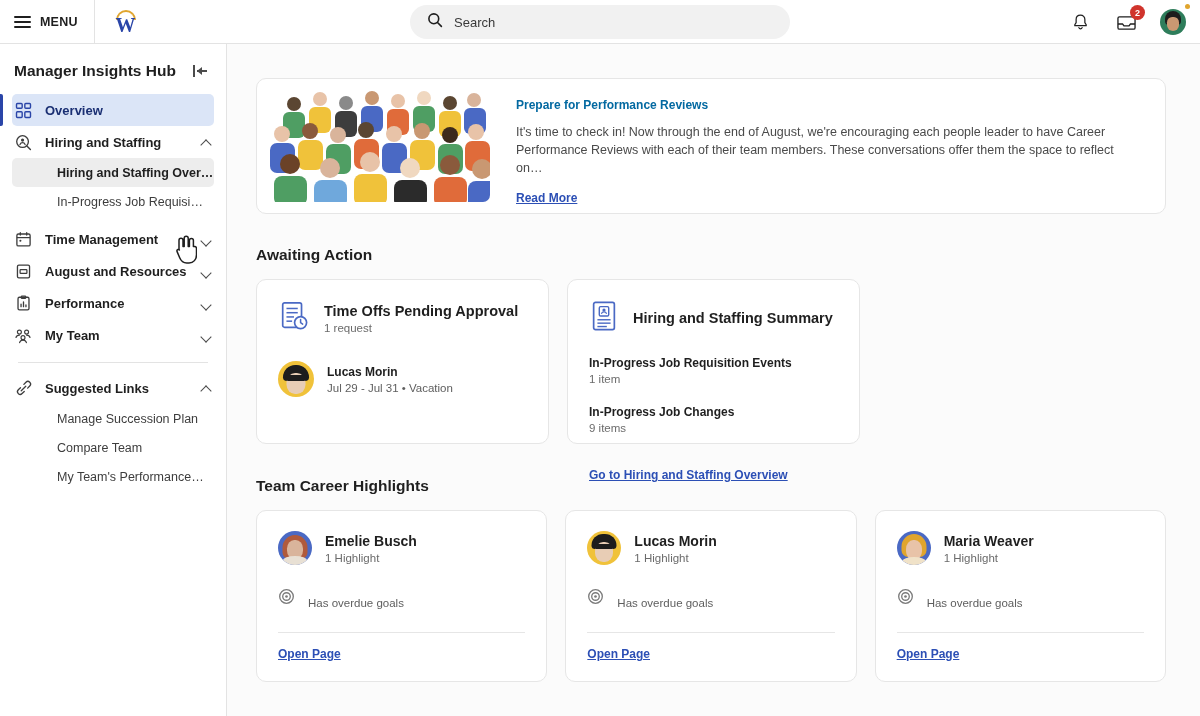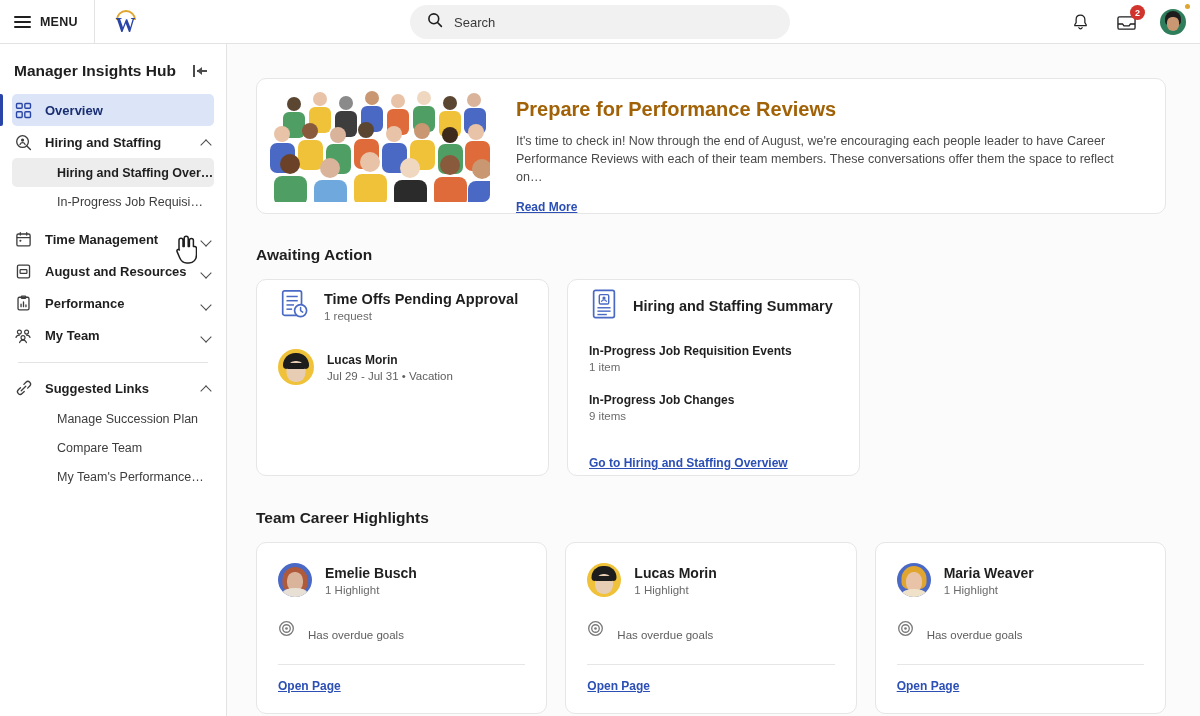--- a/index.html
+++ b/index.html
@@ -147,33 +147,33 @@
   }
 
   
   .hero { display: flex; height: 136px; overflow: hidden; margin-bottom: 32px; }
   .hero-img {
     width: 222px; flex-shrink: 0; margin: 11px 0 11px 11px;
     border-radius: 7px; overflow: hidden; background: #fff;
     position: relative;
   }
   .hero-txt { padding: 19px 26px 0 26px; flex: 1; min-width: 0; }
-  .hero-h { font-size: 20px; font-weight: bold; color: #a16207; margin-bottom: 11px; }
+  .hero-h { font-size: 12px; font-weight: bold; color: #0369a1; margin-bottom: 11px; }
   .hero-p { font-size: 12.5px; line-height: 18px; color: #4a4a4a; max-width: 600px; }
   .link {
     font-size: 12px; font-weight: bold; color: #2c4fb5;
     text-decoration: underline; cursor: pointer; display: inline-block;
   }
   .hero-link { margin-top: 14px; }
 
   .section-h { font-size: 15.5px; font-weight: bold; color: #1f1f1f; margin-bottom: 15px; }
 
   
   .aa-row { display: flex; gap: 18px; margin-bottom: 33px; }
-  .aa-card { width: 293px; height: 197px; padding: 8px 21px; display: flex; flex-direction: column; }
+  .aa-card { width: 293px; height: 165px; padding: 20px 21px; display: flex; flex-direction: column; }
   .aa-head { display: flex; align-items: center; gap: 14px; }
   .aa-title { font-size: 14.5px; font-weight: bold; color: #1f1f1f; }
   .aa-sub { font-size: 11.5px; color: #6b6b6b; margin-top: 3px; }
   .aa-person { display: flex; align-items: center; gap: 13px; margin-top: 25px; }
   .aa-pname { font-size: 12px; font-weight: bold; color: #1f1f1f; }
   .aa-pmeta { font-size: 11.5px; color: #5e5e5e; margin-top: 3px; }
 
   .kv { margin-top: 20px; }
   .kv-k { font-size: 12px; font-weight: bold; color: #1f1f1f; }
   .kv-v { font-size: 11.5px; color: #6b6b6b; margin-top: 3px; }

